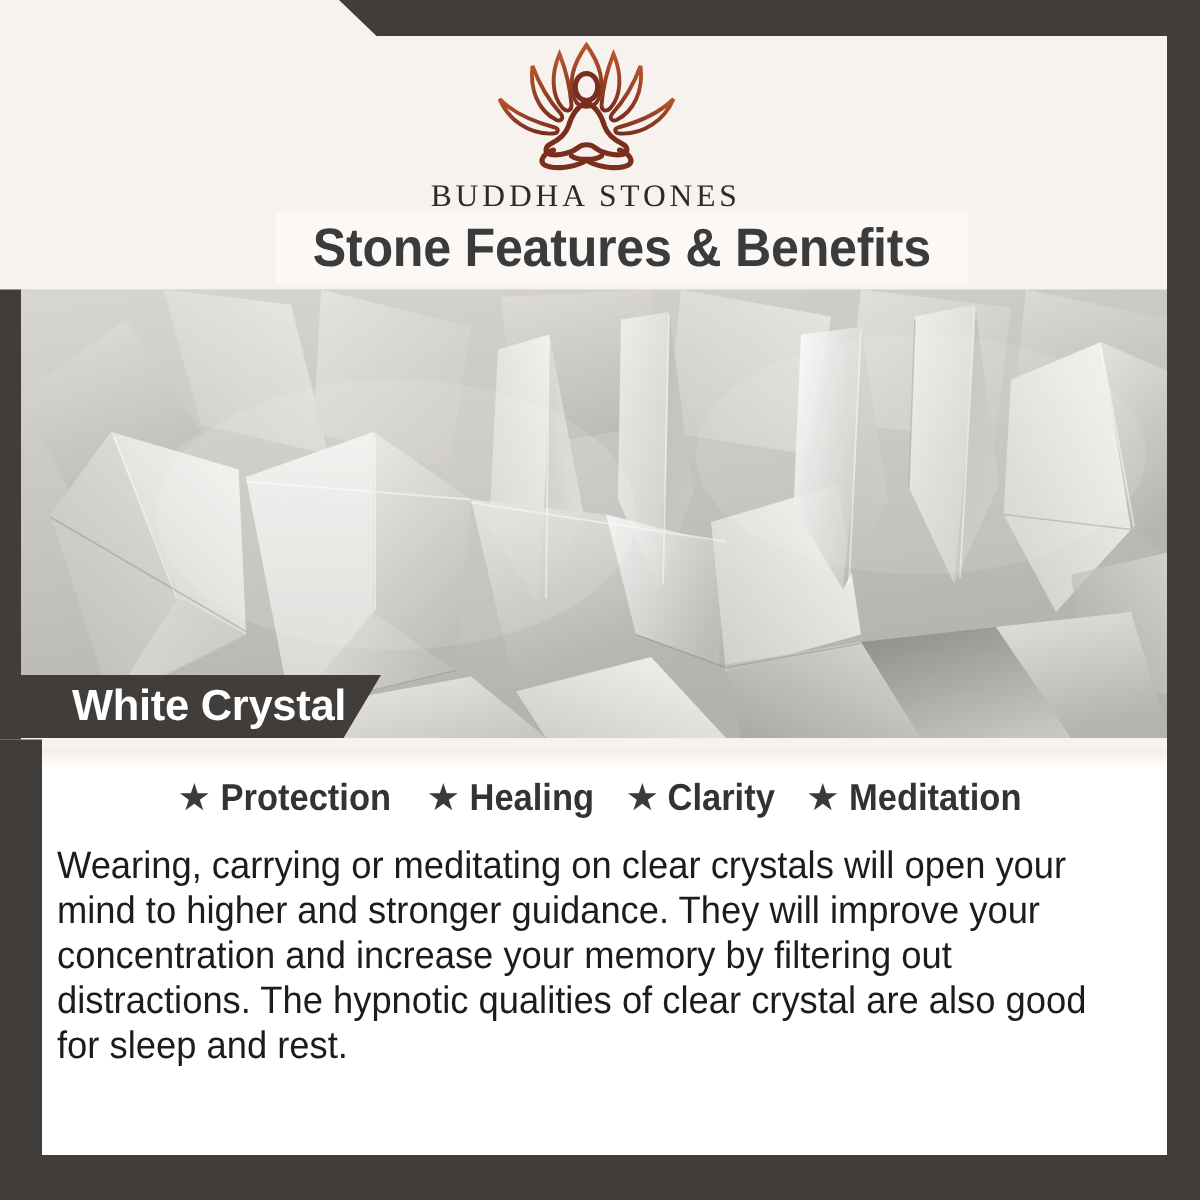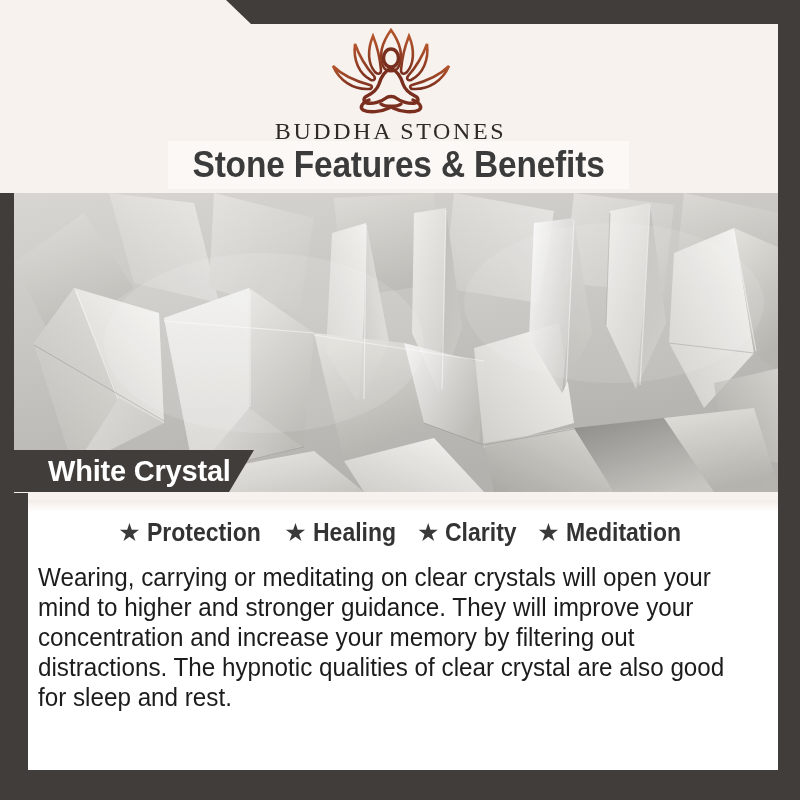--- a/index.html
+++ b/index.html
@@ -64,30 +64,30 @@
     align-items: center;
   }
   .logo-mark {
     width: 136px;
     height: 92px;
     display: block;
   }
   .logo-word {
     margin-top: 4px;
     font-family: "Liberation Serif", serif;
-    font-size: 24px;
+    font-size: 21px;
     letter-spacing: 2.6px;
     color: #2f2a26;
     font-weight: 400;
   }
 
   
   .title-band {
     position: absolute;
-    left: 168px;
+    left: 184px;
     top: 141px;
     width: 461px;
     height: 48px;
     background: #fbf8f6;
     display: flex;
     align-items: center;
     justify-content: center;
   }
   .title-text {
     font-family: "Liberation Sans Narrow", "Liberation Sans", sans-serif;

